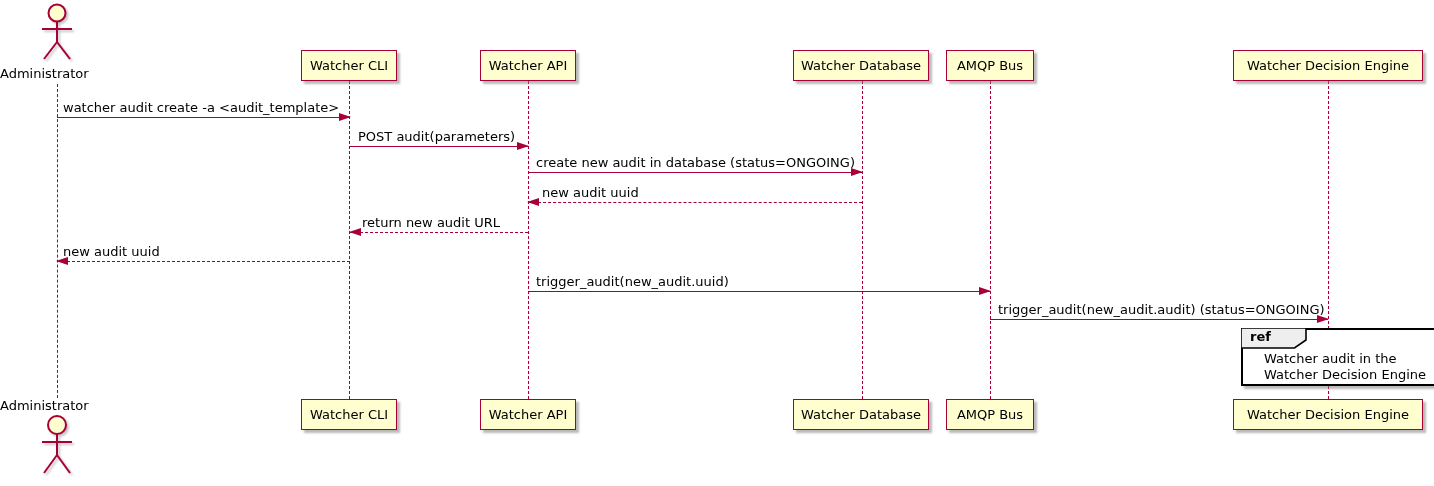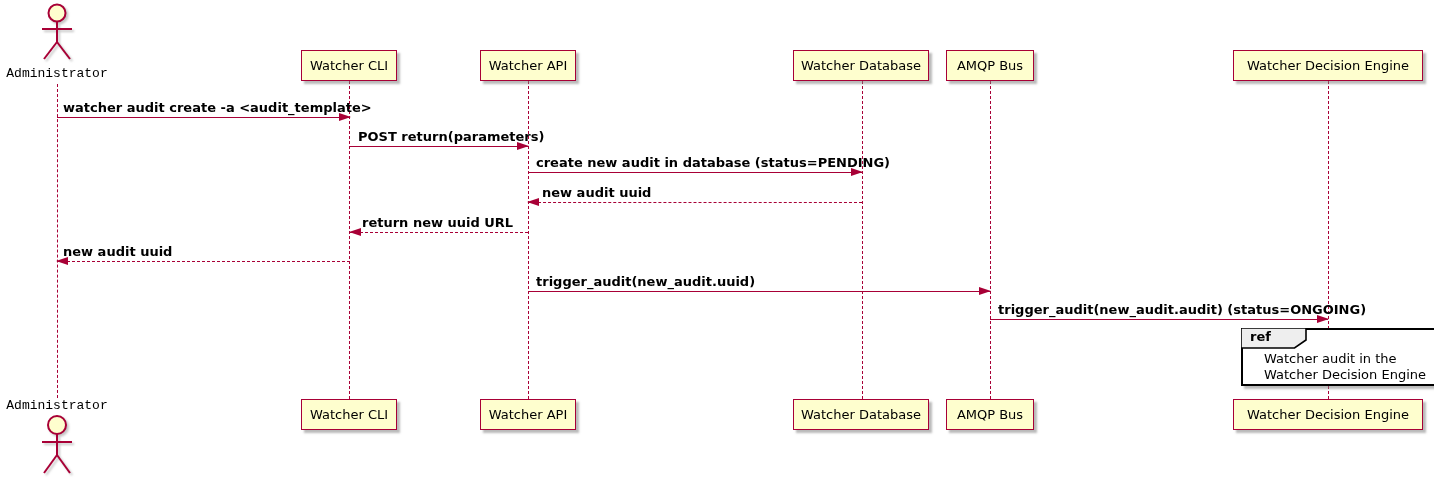--- a/index.html
+++ b/index.html
@@ -21,25 +21,25 @@
     position:absolute;width:0;border-left:1px dashed var(--line-color);
   }
   .pbox{
     position:absolute;height:29px;background:var(--participant-fill);
     border:1.8px solid var(--participant-border);
     box-shadow:3px 3px 2px rgba(130,130,130,0.55);
     display:flex;align-items:center;justify-content:center;
     white-space:nowrap;
   }
   .actor-figure{position:absolute;filter:drop-shadow(2.5px 2.5px 1px rgba(140,140,140,0.5));}
-  .actor-label{position:absolute;text-align:center;white-space:nowrap;font-family:Liberation Mono, monospace;}
+  .actor-label{position:absolute;white-space:nowrap;}
   .msg{position:absolute;height:0;}
   .msg-line{position:absolute;left:0;right:0;top:-1px;border-top:1.2px solid var(--line-color);}
   .msg.dashed .msg-line{border-top-style:dashed;border-top-width:1px;}
-  .msg-label{position:absolute;left:8px;bottom:3px;white-space:nowrap;font-weight:bold;}
+  .msg-label{position:absolute;left:8px;bottom:3px;white-space:nowrap;}
   .arrowhead{position:absolute;width:0;height:0;top:-5px;}
   .arrowhead.right{right:-1px;border-left:12px solid var(--line-color);border-top:4.5px solid transparent;border-bottom:4.5px solid transparent;}
   .arrowhead.left{left:-1px;border-right:12px solid var(--line-color);border-top:4.5px solid transparent;border-bottom:4.5px solid transparent;}
   .ref-box{
     position:absolute;background:var(--ref-fill);
     border:2px solid var(--ref-border);
     box-shadow:3px 3px 2px rgba(130,130,130,0.55);
     box-sizing:border-box;
     margin-left:12px;
   }
@@ -109,39 +109,39 @@
     <span>Watcher Decision Engine</span>
   </div>
 
   <div class="msg solid" style="left:57px;width:293px;top:118px">
     <span class="msg-label" style="left:6px">watcher audit create -a &lt;audit_template&gt;</span>
     <div class="msg-line"></div>
     <span class="arrowhead right"></span>
   </div>
 
   <div class="msg solid" style="left:350px;width:178px;top:147px">
-    <span class="msg-label">POST return(parameters)</span>
+    <span class="msg-label">POST audit(parameters)</span>
     <div class="msg-line"></div>
     <span class="arrowhead right"></span>
   </div>
 
   <div class="msg solid" style="left:528px;width:334px;top:173px">
-    <span class="msg-label">create new audit in database (status=PENDING)</span>
+    <span class="msg-label">create new audit in database (status=ONGOING)</span>
     <div class="msg-line"></div>
     <span class="arrowhead right"></span>
   </div>
 
   <div class="msg dashed" style="left:528px;width:334px;top:203px">
     <span class="msg-label" style="left:14px">new audit uuid</span>
     <div class="msg-line"></div>
     <span class="arrowhead left"></span>
   </div>
 
   <div class="msg dashed" style="left:350px;width:178px;top:233px">
-    <span class="msg-label" style="left:12px">return new uuid URL</span>
+    <span class="msg-label" style="left:12px">return new audit URL</span>
     <div class="msg-line"></div>
     <span class="arrowhead left"></span>
   </div>
 
   <div class="msg dashed" style="left:57px;width:293px;top:262px">
     <span class="msg-label" style="left:6px">new audit uuid</span>
     <div class="msg-line"></div>
     <span class="arrowhead left"></span>
   </div>
 

